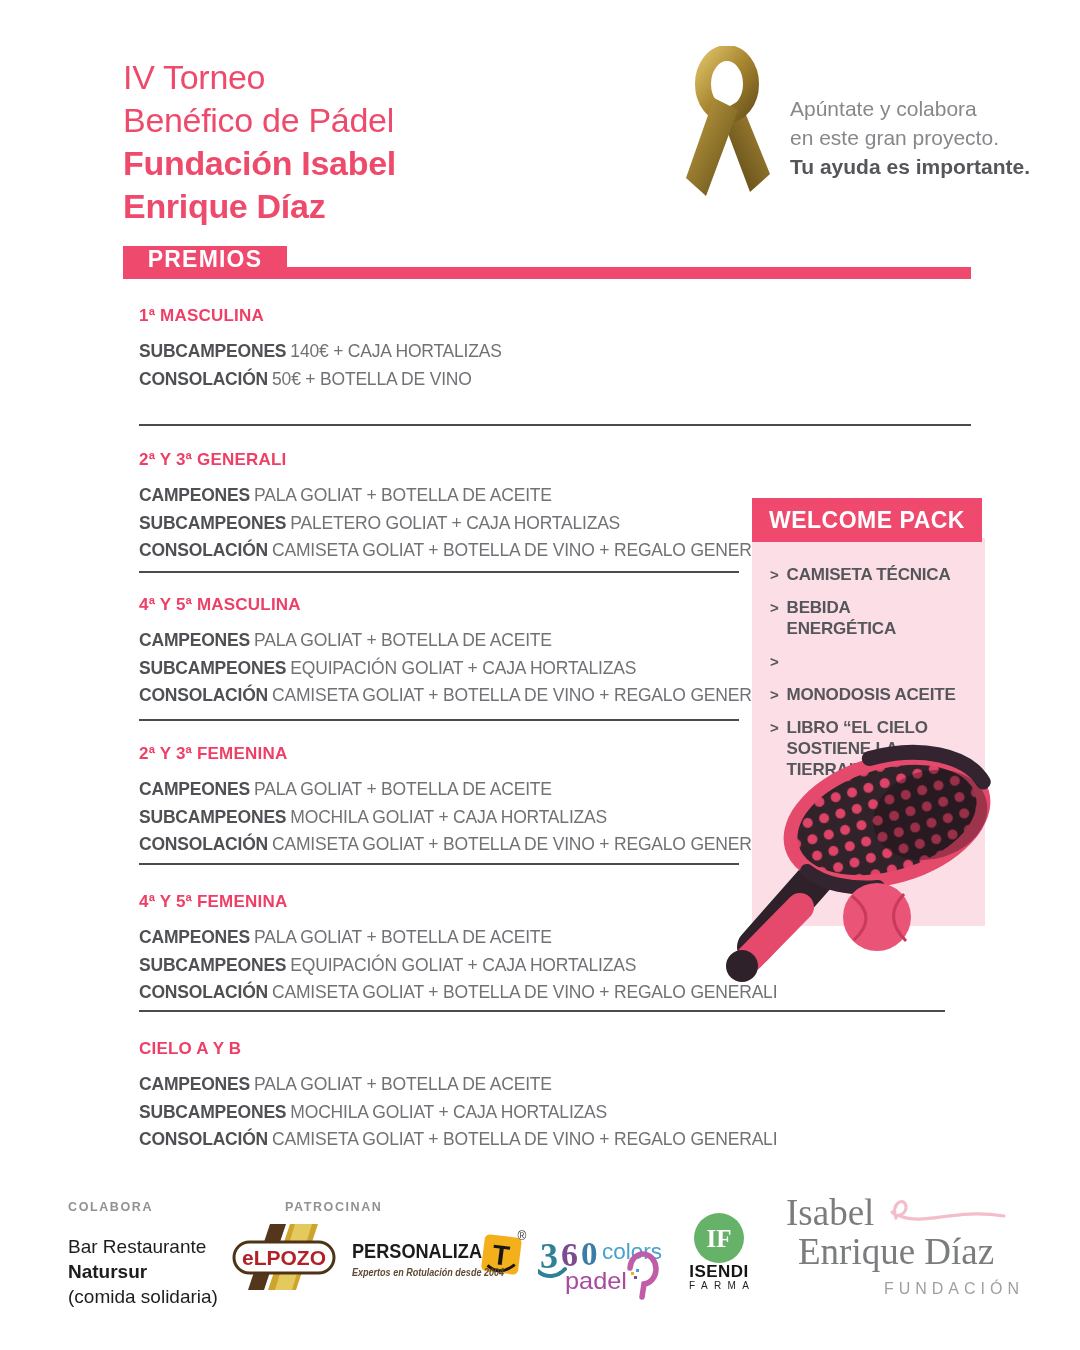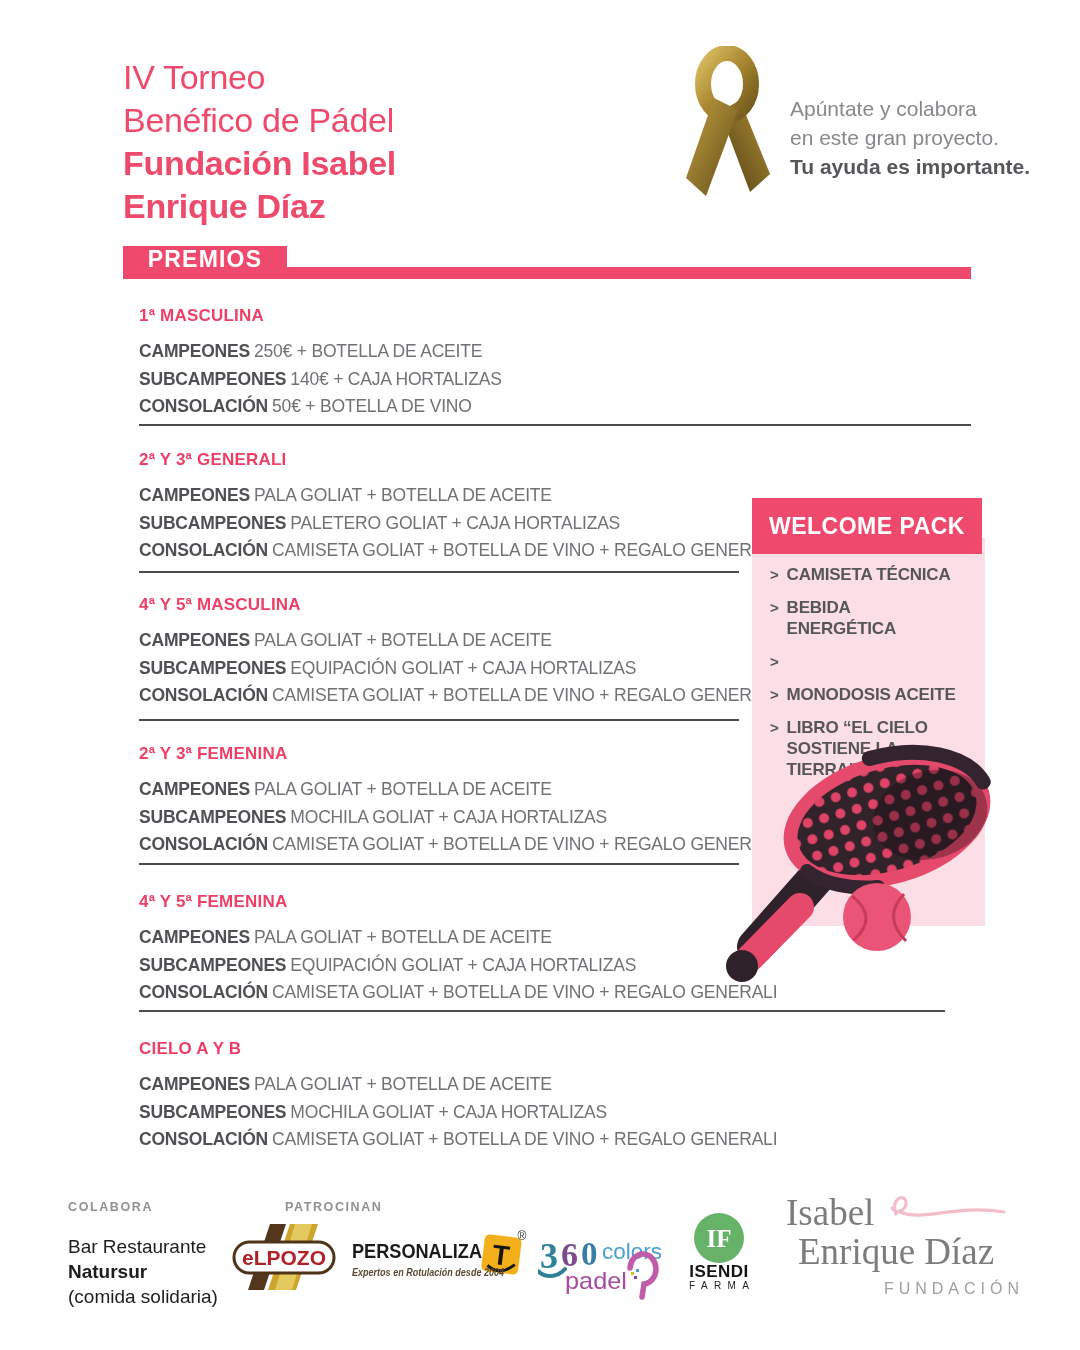--- a/index.html
+++ b/index.html
@@ -32,41 +32,41 @@
   .cat .row .lbl { font-weight:700; color:#4e5054; margin-right:4px; }
   .divider { height:2px; background:#4a4b4d; left:139px; }
   .d1 { top:424px; width:832px; }
   .d2 { top:571px; width:600px; }
   .d3 { top:719px; width:600px; }
   .d4 { top:863px; width:600px; }
   .d5 { top:1010px; width:806px; }
 
   
   .wp-head {
-    left:752px; top:498px; width:230px; height:56px; background:#ef4a6e;
+    left:752px; top:498px; width:230px; height:44px; background:#ef4a6e;
     color:#fff; font-weight:700; font-size:23px; letter-spacing:0.5px;
     display:flex; align-items:center; justify-content:center; z-index:2;
   }
   .wp-panel { left:752px; top:538px; width:233px; height:388px; background:#fbdee6; z-index:1; }
   .wp-items { padding:26px 0 0 18px; }
   .wp-item { display:flex; margin-bottom:12px; color:#55565a; font-weight:700; font-size:17px; line-height:21px; letter-spacing:-0.2px; }
   .wp-item .chev { margin-right:8px; font-size:15px; }
   .wp-item .txt { max-width:172px; }
 
   .racket-svg { left:700px; top:742px; z-index:3; }
 
   
   .mini-label { font-size:12.5px; font-weight:700; letter-spacing:1.6px; color:#8f9194; }
   .colabora-label { left:68px; top:1200px; }
   .patrocinan-label { left:238px; top:1200px;padding-left:47px; }
   .colabora-block { left:68px; top:1234px; font-size:19px; line-height:25px; color:#1d1d1f; }
   .colabora-block .bold { font-weight:700; }
 
   .foundation { left:786px; top:1194px; width:238px; color:#7b7c7e; font-family:"Liberation Serif", serif; }
-  .foundation .l1 { font-size:37px; line-height:38px; display:flex; align-items:flex-start;font-family:Liberation Serif, serif; }
+  .foundation .l1 { font-size:37px; line-height:38px; display:flex; align-items:center;font-family:Liberation Serif, serif; }
   .foundation .l2 { font-size:37px; line-height:40px; margin-left:12px; }
   .foundation .l3 { font-family:"Liberation Sans", sans-serif; font-size:16px; letter-spacing:5px; color:#9fa0a2; text-align:right; margin-top:8px; }
   .squiggle { margin-left:6px; margin-top:-6px; }
 </style>
 </head>
 <body>
 
 <div>
 
   <div class="abs title">
@@ -103,21 +103,20 @@
     <div class="bold">Tu ayuda es importante.</div>
   </div>
 
   <div class="abs premios-box">
     <span>PREMIOS</span>
   </div>
   <div class="abs premios-bar"></div>
 
   <section class="abs cat" style="top:303px">
     <h2>1ª MASCULINA</h2>
-    <div class="row"><span class="lbl">CAMPEONES</span><span>250€ + BOTELLA DE ACEITE</span></div>
     <div class="row"><span class="lbl">SUBCAMPEONES</span><span>140€ + CAJA HORTALIZAS</span></div>
     <div class="row"><span class="lbl">CONSOLACIÓN</span><span>50€ + BOTELLA DE VINO</span></div>
   </section>
 
   <section class="abs cat" style="top:447px">
     <h2>2ª Y 3ª GENERALI</h2>
     <div class="row"><span class="lbl">CAMPEONES</span><span>PALA GOLIAT + BOTELLA DE ACEITE</span></div>
     <div class="row"><span class="lbl">SUBCAMPEONES</span><span>PALETERO GOLIAT + CAJA HORTALIZAS</span></div>
     <div class="row"><span class="lbl">CONSOLACIÓN</span><span>CAMISETA GOLIAT + BOTELLA DE VINO + REGALO GENERALI</span></div>
   </section>

